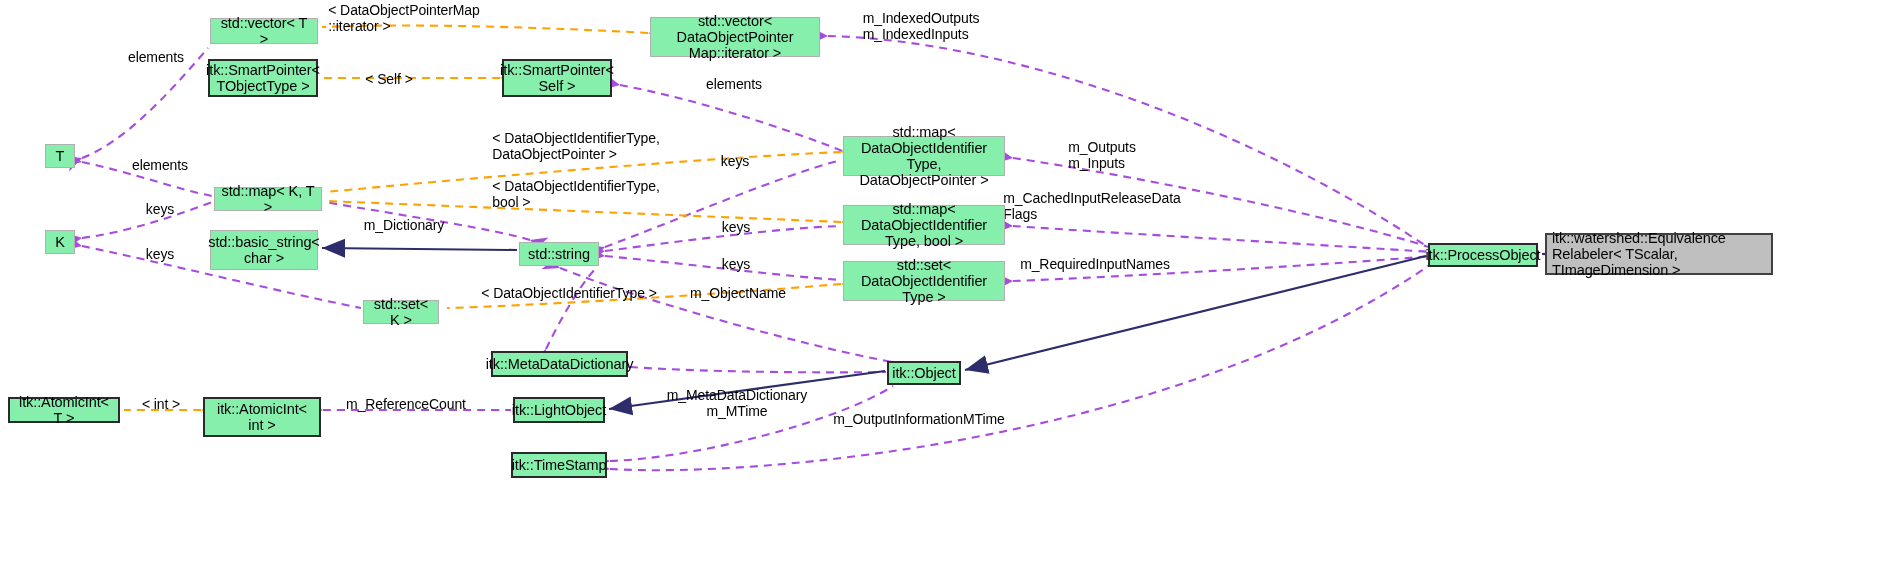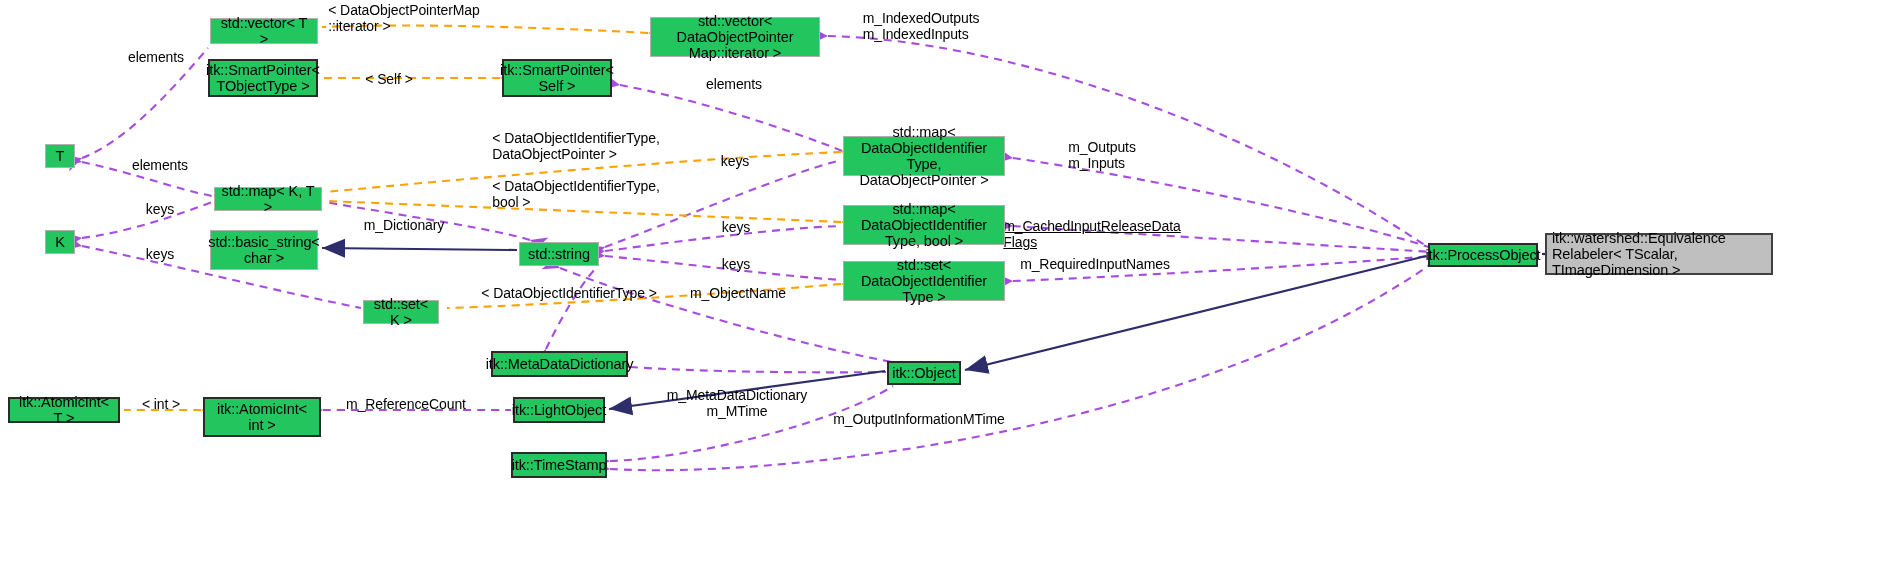--- a/index.html
+++ b/index.html
@@ -22,21 +22,21 @@
     height: 575px;
     pointer-events: none;
   }
   .node {
     position: absolute;
     box-sizing: border-box;
     display: flex;
     align-items: center;
     justify-content: center;
     text-align: center;
-    background: #22c55e;
+    background: #86efac;
     color: #000000;
     font-size: 14.5px;
     line-height: 1.12;
     letter-spacing: -0.1px;
     white-space: pre-line;
     padding: 0 5px;
     z-index: 3;
   }
   .node.thin {
     border: 1px solid #b0b0b0;
@@ -185,21 +185,21 @@
   <div class="edge-label" style="left:576px;top:130px;">&lt; DataObjectIdentifierType,
 DataObjectPointer &gt;</div>
   <div class="edge-label" style="left:735px;top:153px;">keys</div>
   <div class="edge-label" style="left:1102px;top:139px;">m_Outputs
 m_Inputs</div>
   <div class="edge-label" style="left:160px;top:157px;">elements</div>
   <div class="edge-label" style="left:576px;top:178px;">&lt; DataObjectIdentifierType,
 bool &gt;</div>
   <div class="edge-label" style="left:160px;top:201px;">keys</div>
   <div class="edge-label" style="left:736px;top:219px;">keys</div>
-  <div class="edge-label" style="left:1092px;top:218px;text-decoration:underline;">m_CachedInputReleaseData
+  <div class="edge-label" style="left:1092px;top:190px;">m_CachedInputReleaseData
 Flags</div>
   <div class="edge-label" style="left:404px;top:217px;">m_Dictionary</div>
   <div class="edge-label" style="left:160px;top:246px;">keys</div>
   <div class="edge-label" style="left:736px;top:256px;">keys</div>
   <div class="edge-label" style="left:1095px;top:256px;">m_RequiredInputNames</div>
   <div class="edge-label" style="left:569px;top:285px;">&lt; DataObjectIdentifierType &gt;</div>
   <div class="edge-label" style="left:738px;top:285px;">m_ObjectName</div>
   <div class="edge-label" style="left:737px;top:387px;">m_MetaDataDictionary</div>
   <div class="edge-label" style="left:406px;top:396px;">m_ReferenceCount</div>
   <div class="edge-label" style="left:161px;top:396px;">&lt; int &gt;</div>

